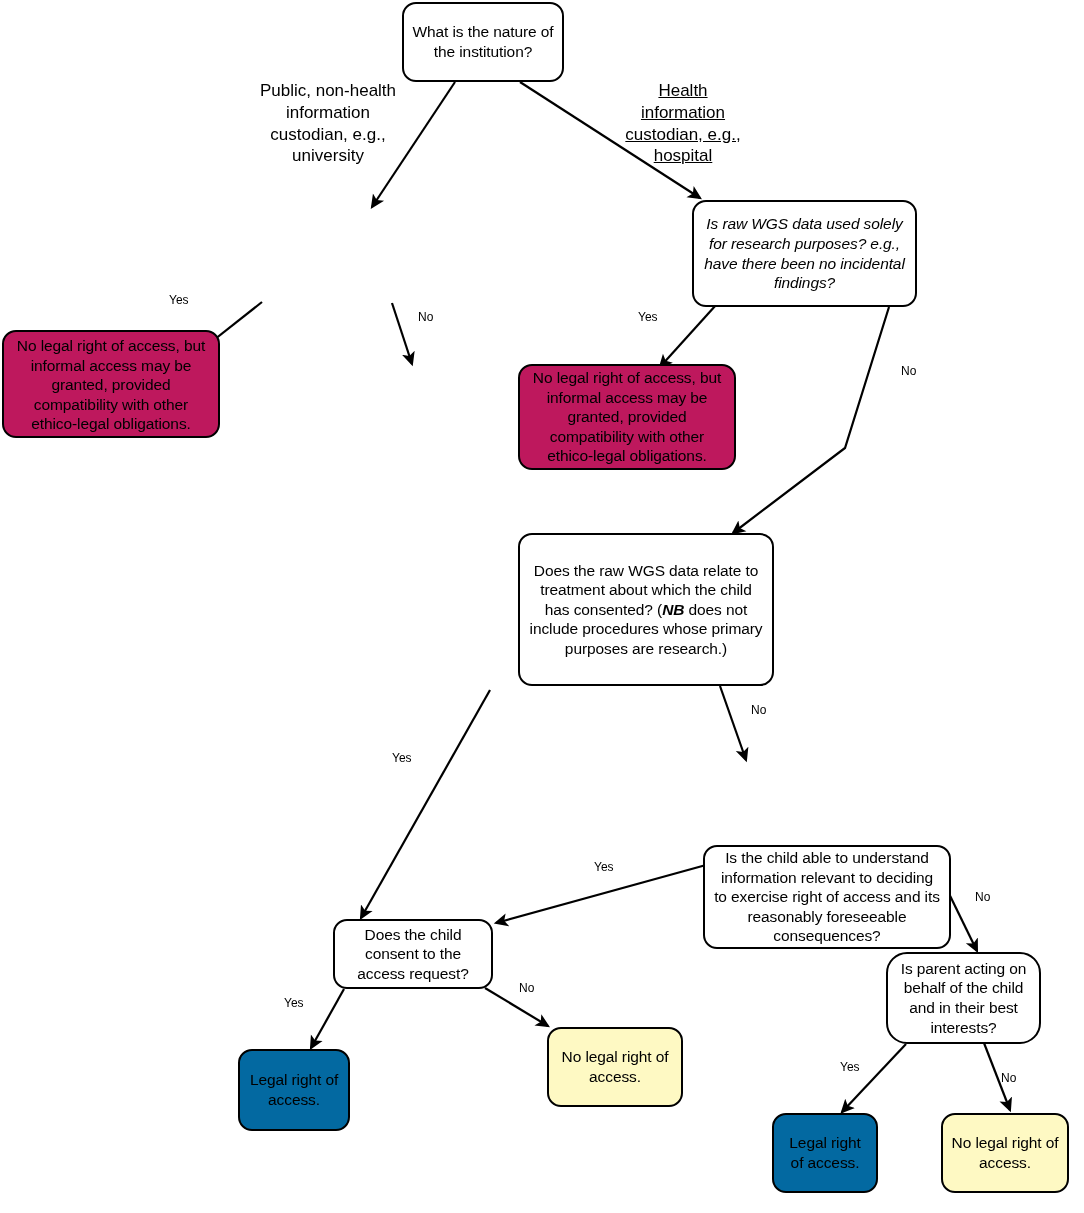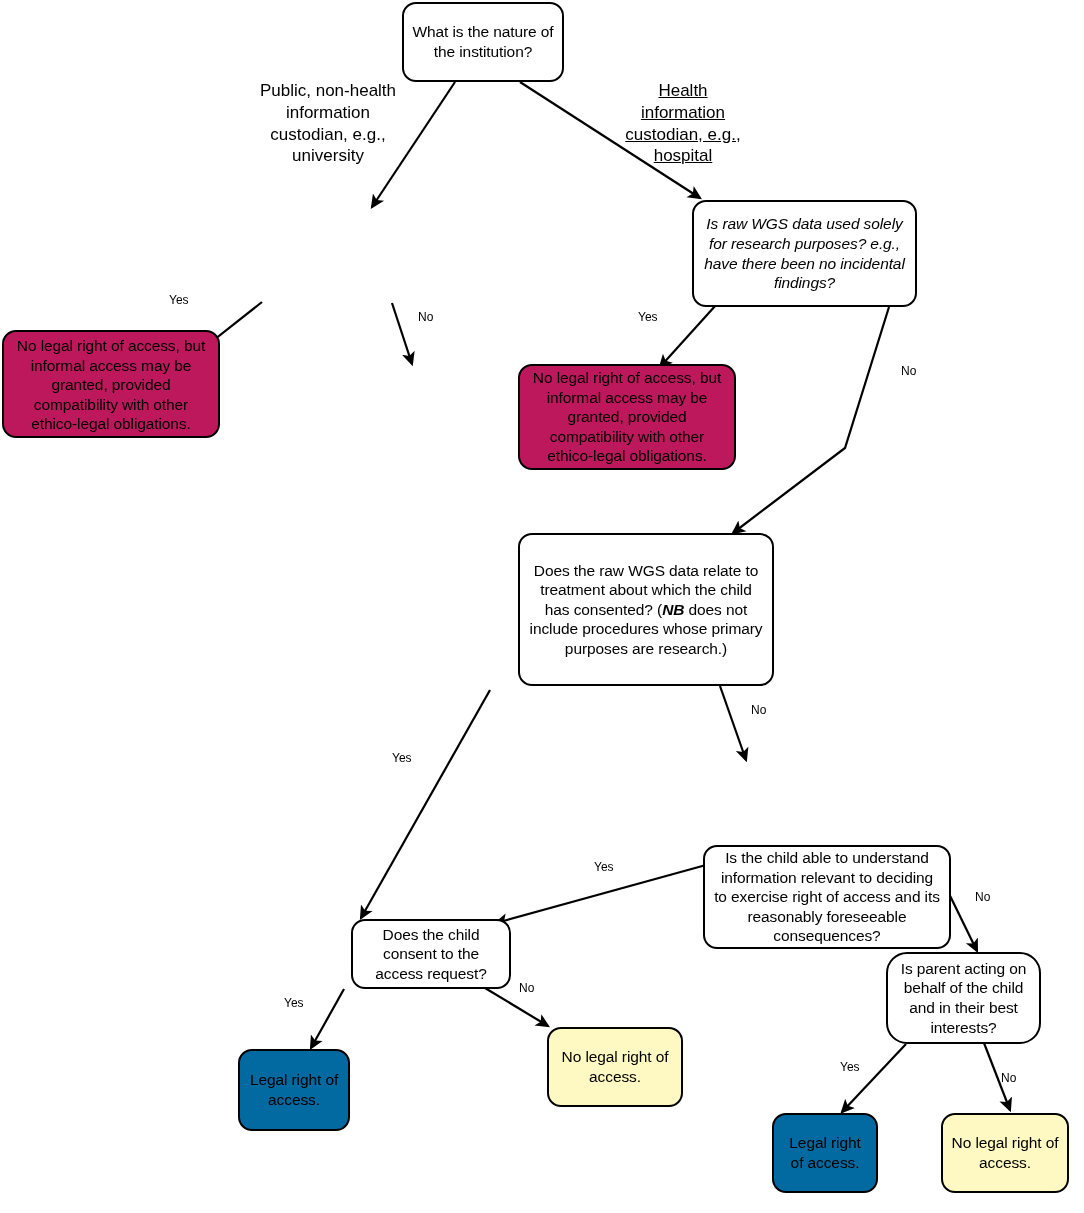--- a/index.html
+++ b/index.html
@@ -126,21 +126,21 @@
   </div>
 
   <div class="node decision" style="left:478px; top:533px; width:256px; height:153px;margin-left:40px;">
     <span class="txt"><span>Does the raw WGS data relate to treatment about which the child has consented? (</span><span class="nb">NB</span><span> does not include procedures whose primary purposes are research.)</span></span>
   </div>
 
   <div class="node decision" style="left:703px; top:797px; width:248px; height:104px;margin-top:48px;">
     <span class="txt">Is the child able to understand information relevant to deciding to exercise right of access and its reasonably foreseeable consequences?</span>
   </div>
 
-  <div class="node decision" style="left:351px; top:919px; width:160px; height:70px;">
+  <div class="node decision" style="left:333px; top:919px; width:160px; height:70px;">
     <span class="txt">Does the child consent to the access request?</span>
   </div>
 
   <div class="node decision" style="left:886px; top:952px; width:155px; height:92px;border-radius:21px;">
     <span class="txt">Is parent acting on behalf of the child and in their best interests?</span>
   </div>
 
   <div class="node green" style="left:238px; top:1049px; width:112px; height:82px;">
     <span class="txt">Legal right of access.</span>
   </div>

